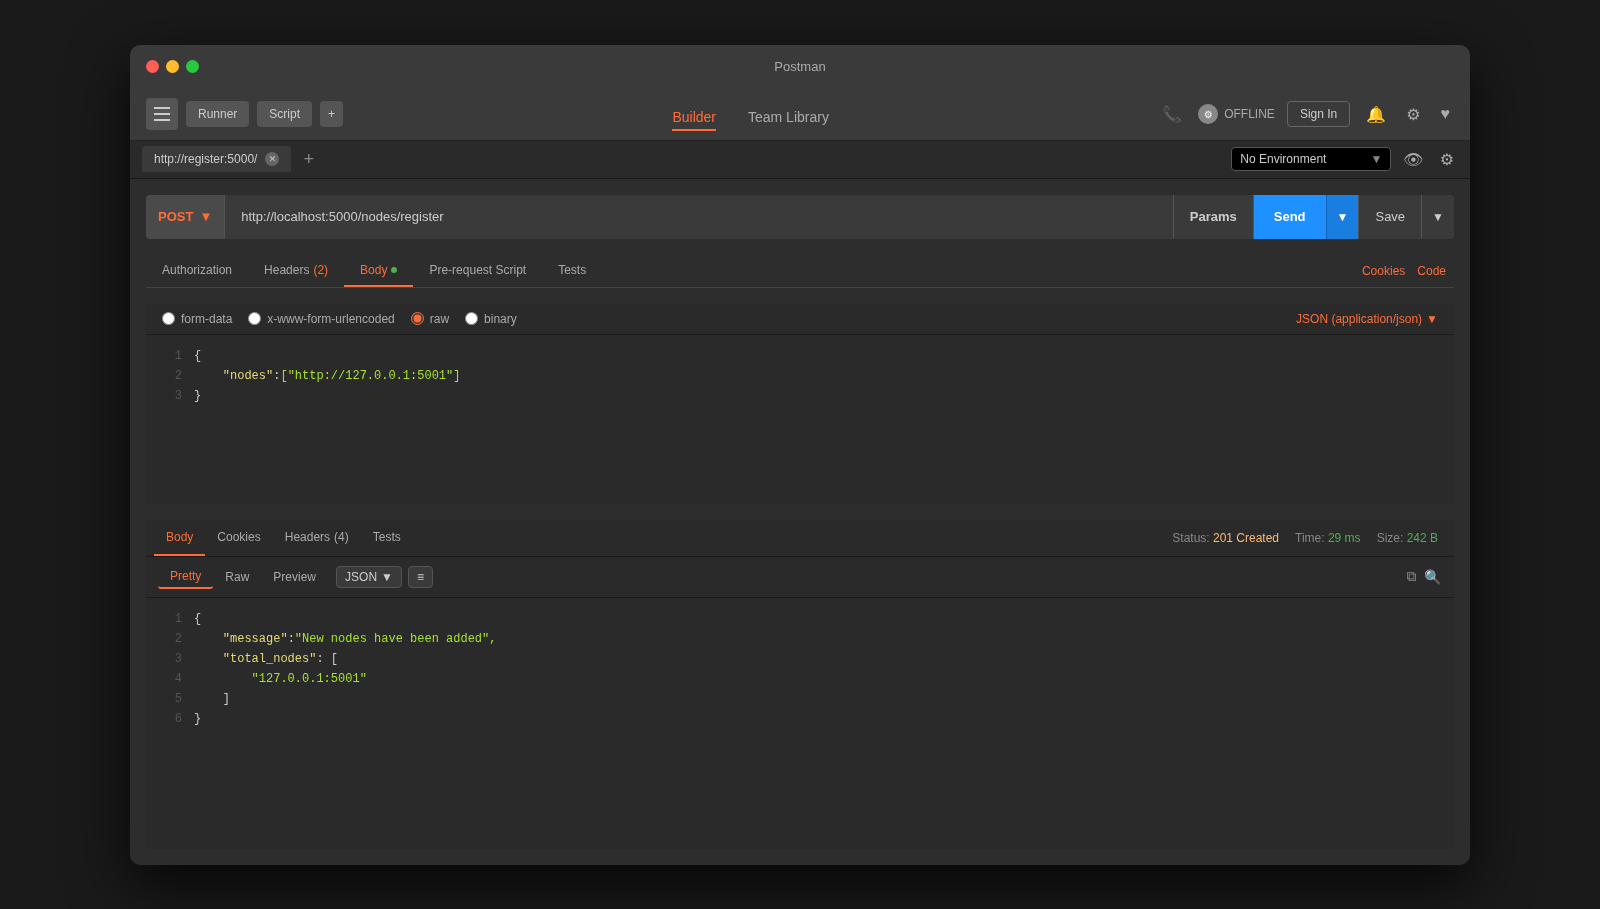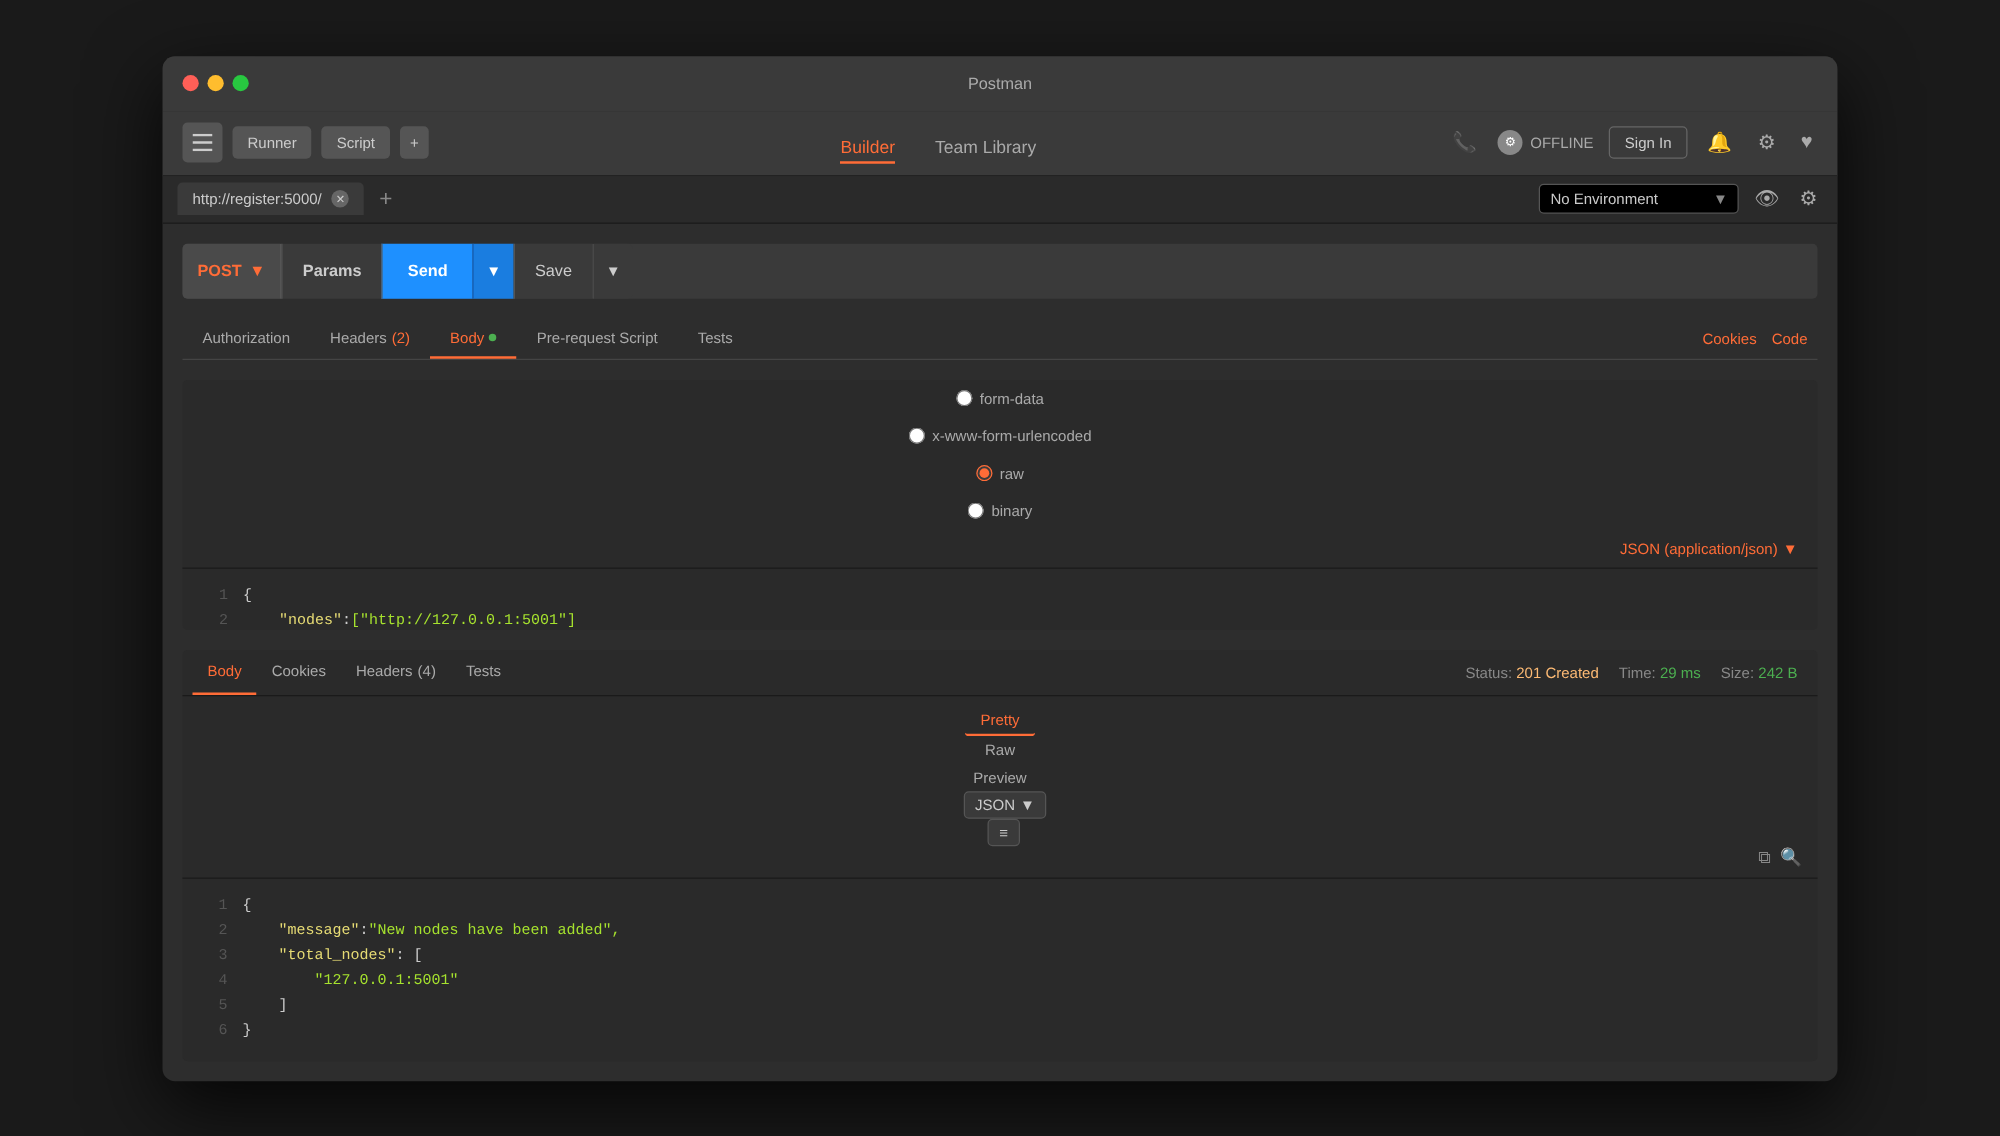--- a/index.html
+++ b/index.html
@@ -361,21 +361,20 @@
       flex: 1;
       min-height: 0;
     }
     .radio-bar {
       display: flex;
       align-items: center;
       padding: 8px 16px;
       gap: 16px;
       border-bottom: 1px solid #1a1a1a;
       flex-shrink: 0;
-      flex-direction: column;
     }
     .radio-option {
       display: flex;
       align-items: center;
       gap: 6px;
       color: #aaa;
       font-size: 12px;
       cursor: pointer;
     }
     .radio-option input[type="radio"] {
@@ -455,21 +454,20 @@
     .response-meta span.highlight { color: #fdba74; }
     .response-meta span.time-val { color: #4CAF50; }
     .response-meta span.size-val { color: #4CAF50; }
     
     .view-tabs-bar {
       display: flex;
       align-items: center;
       padding: 8px 12px;
       border-bottom: 1px solid #1a1a1a;
       flex-shrink: 0;
-      flex-direction: column;
     }
     .view-tab {
       color: #aaa;
       font-size: 12px;
       padding: 4px 12px;
       cursor: pointer;
       border-radius: 3px;
     }
     .view-tab.active {
       color: #ff6c37;
@@ -575,20 +573,21 @@
     </div>
   </div>
 
   <div class="main-content">
 
     <div class="request-bar">
       <div class="method-select">
         <span>POST</span>
         <span>▼</span>
       </div>
+      <input class="url-input" type="text" value="http://localhost:5000/nodes/register" style="">
       <button class="params-btn">Params</button>
       <button class="send-btn">Send</button>
       <button class="send-dropdown">▼</button>
       <button class="save-btn">Save</button>
       <button class="save-dropdown">▼</button>
     </div>
 
     <div class="req-tabs">
       <span class="req-tab">Authorization</span>
       <span class="req-tab">Headers <span class="badge">(2)</span></span>

